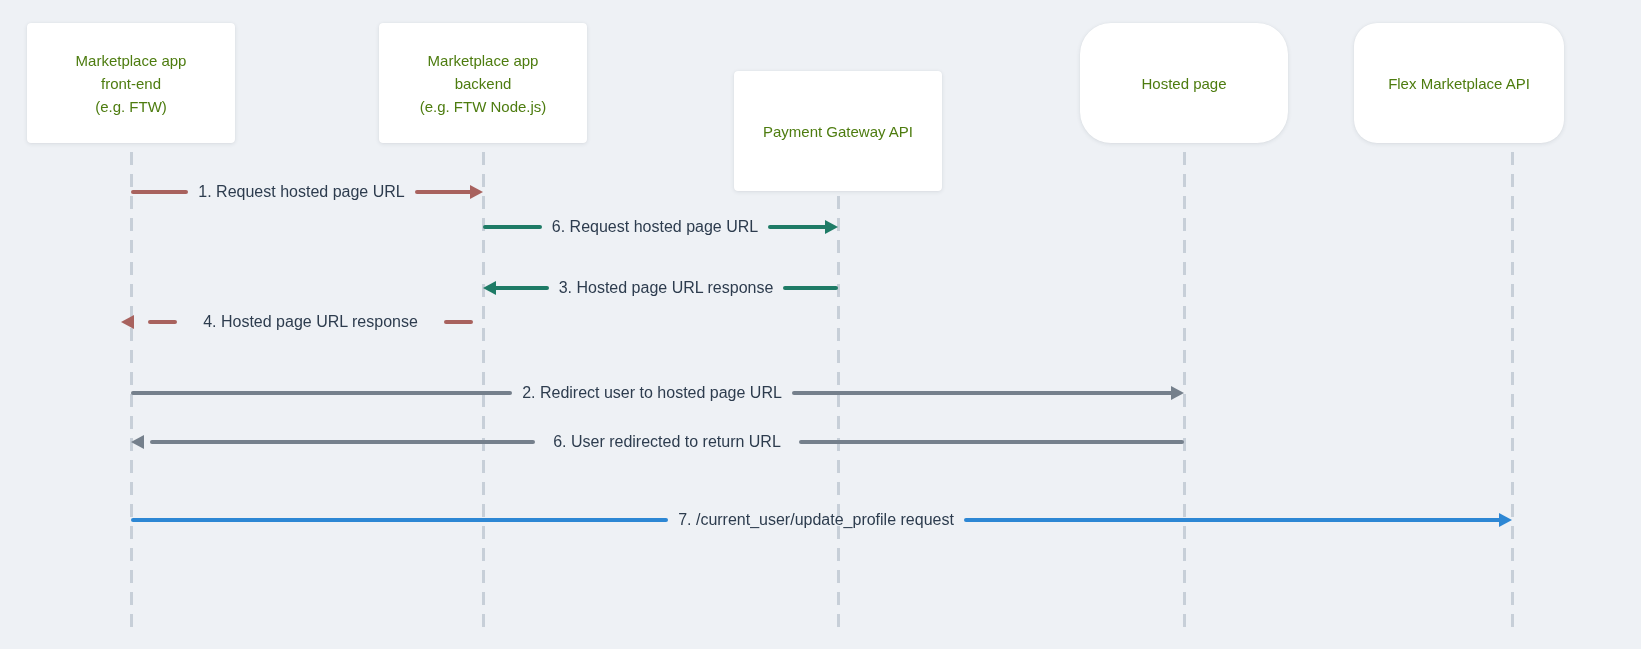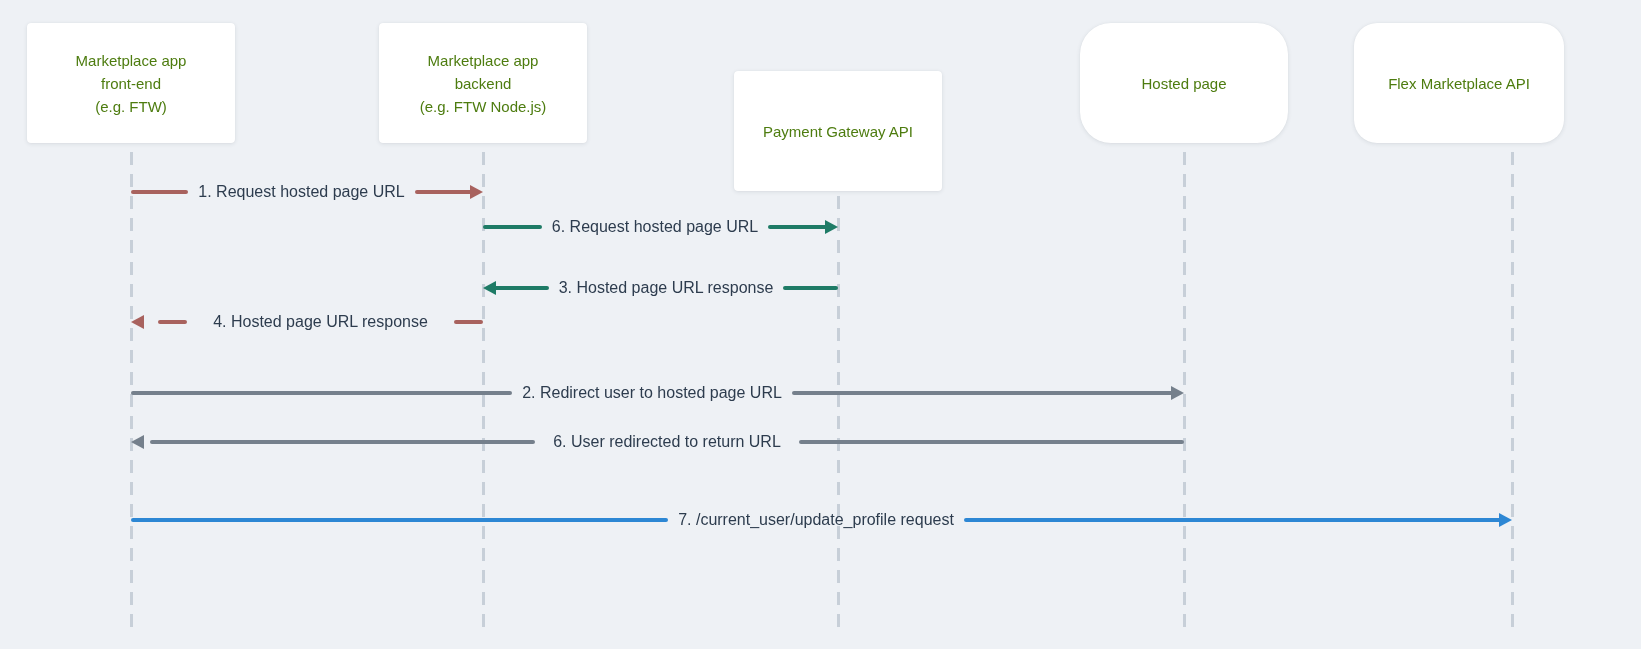--- a/index.html
+++ b/index.html
@@ -134,21 +134,21 @@
         <div class="arrowhead right" style="border-left-color: rgb(30, 123, 102);"></div>
       </div>
       <div class="message" style="left: 483px; width: 355px; top: 270px; height: 36px; justify-content: space-between;">
         <div class="arrowhead left" style="border-right-color: rgb(30, 123, 102);"></div>
         <div class="seg" style="background: rgb(30, 123, 102);"></div>
         <div class="label">
           <div>3. Hosted page URL response</div>
         </div>
         <div class="seg" style="background: rgb(30, 123, 102);"></div>
       </div>
-      <div class="message" style="left: 131px; width: 352px; top: 304px; height: 36px; gap: 16px;">
+      <div class="message" style="left: 121px; width: 352px; top: 304px; height: 36px; gap: 16px;">
         <div class="arrowhead left" style="border-right-color: rgb(168, 98, 94);"></div>
         <div class="seg" style="background: rgb(168, 98, 94);"></div>
         <div class="label">
           <div>4. Hosted page URL response</div>
         </div>
         <div class="seg" style="background: rgb(168, 98, 94);"></div>
       </div>
       <div class="message" style="left: 131px; width: 1053px; top: 375px; height: 36px;">
         <div class="seg" style="background: rgb(117, 128, 140);"></div>
         <div class="label">

